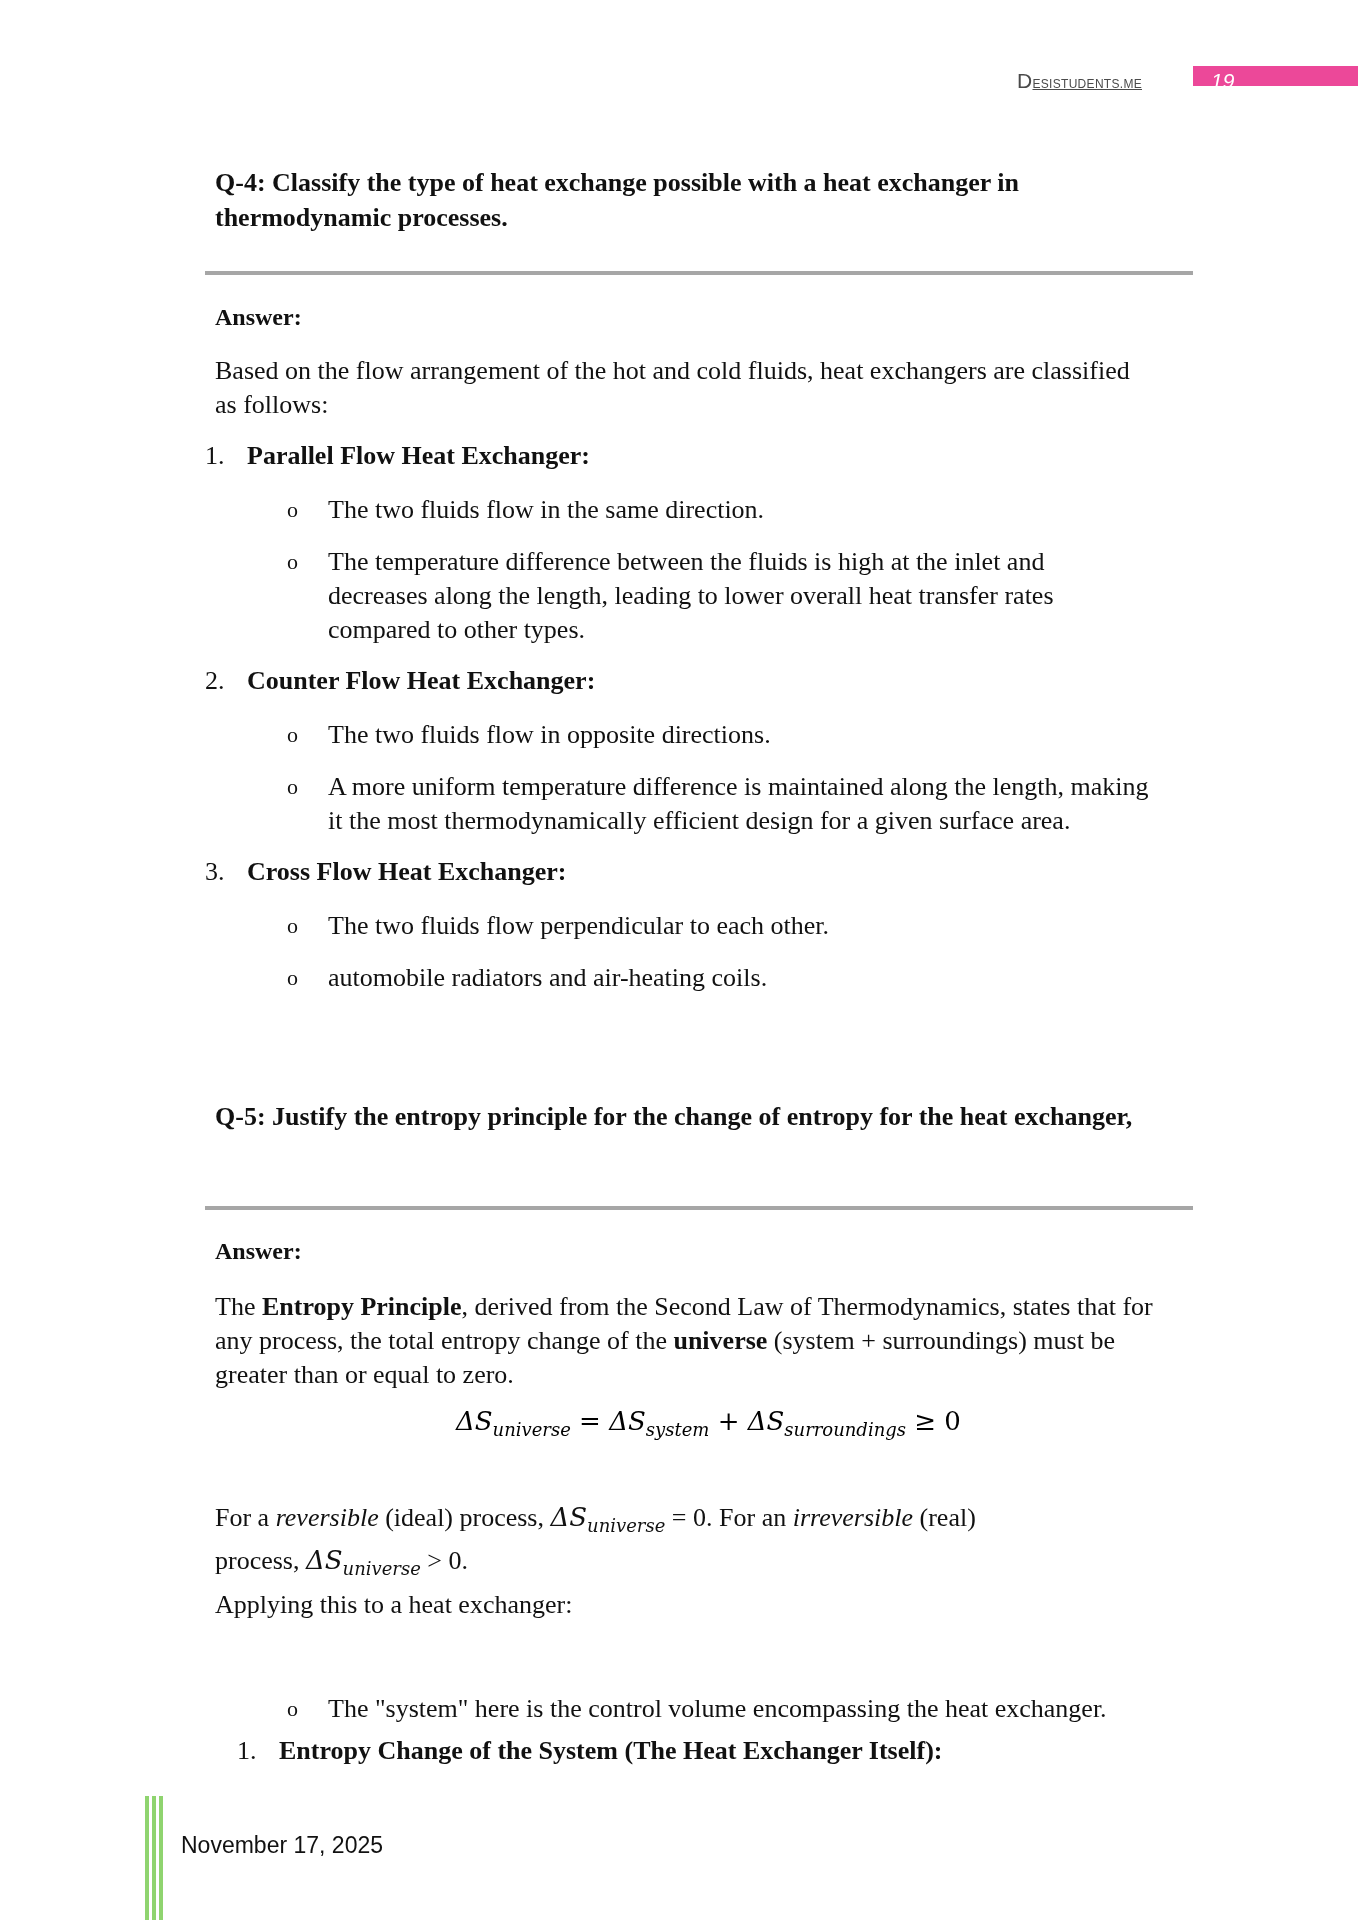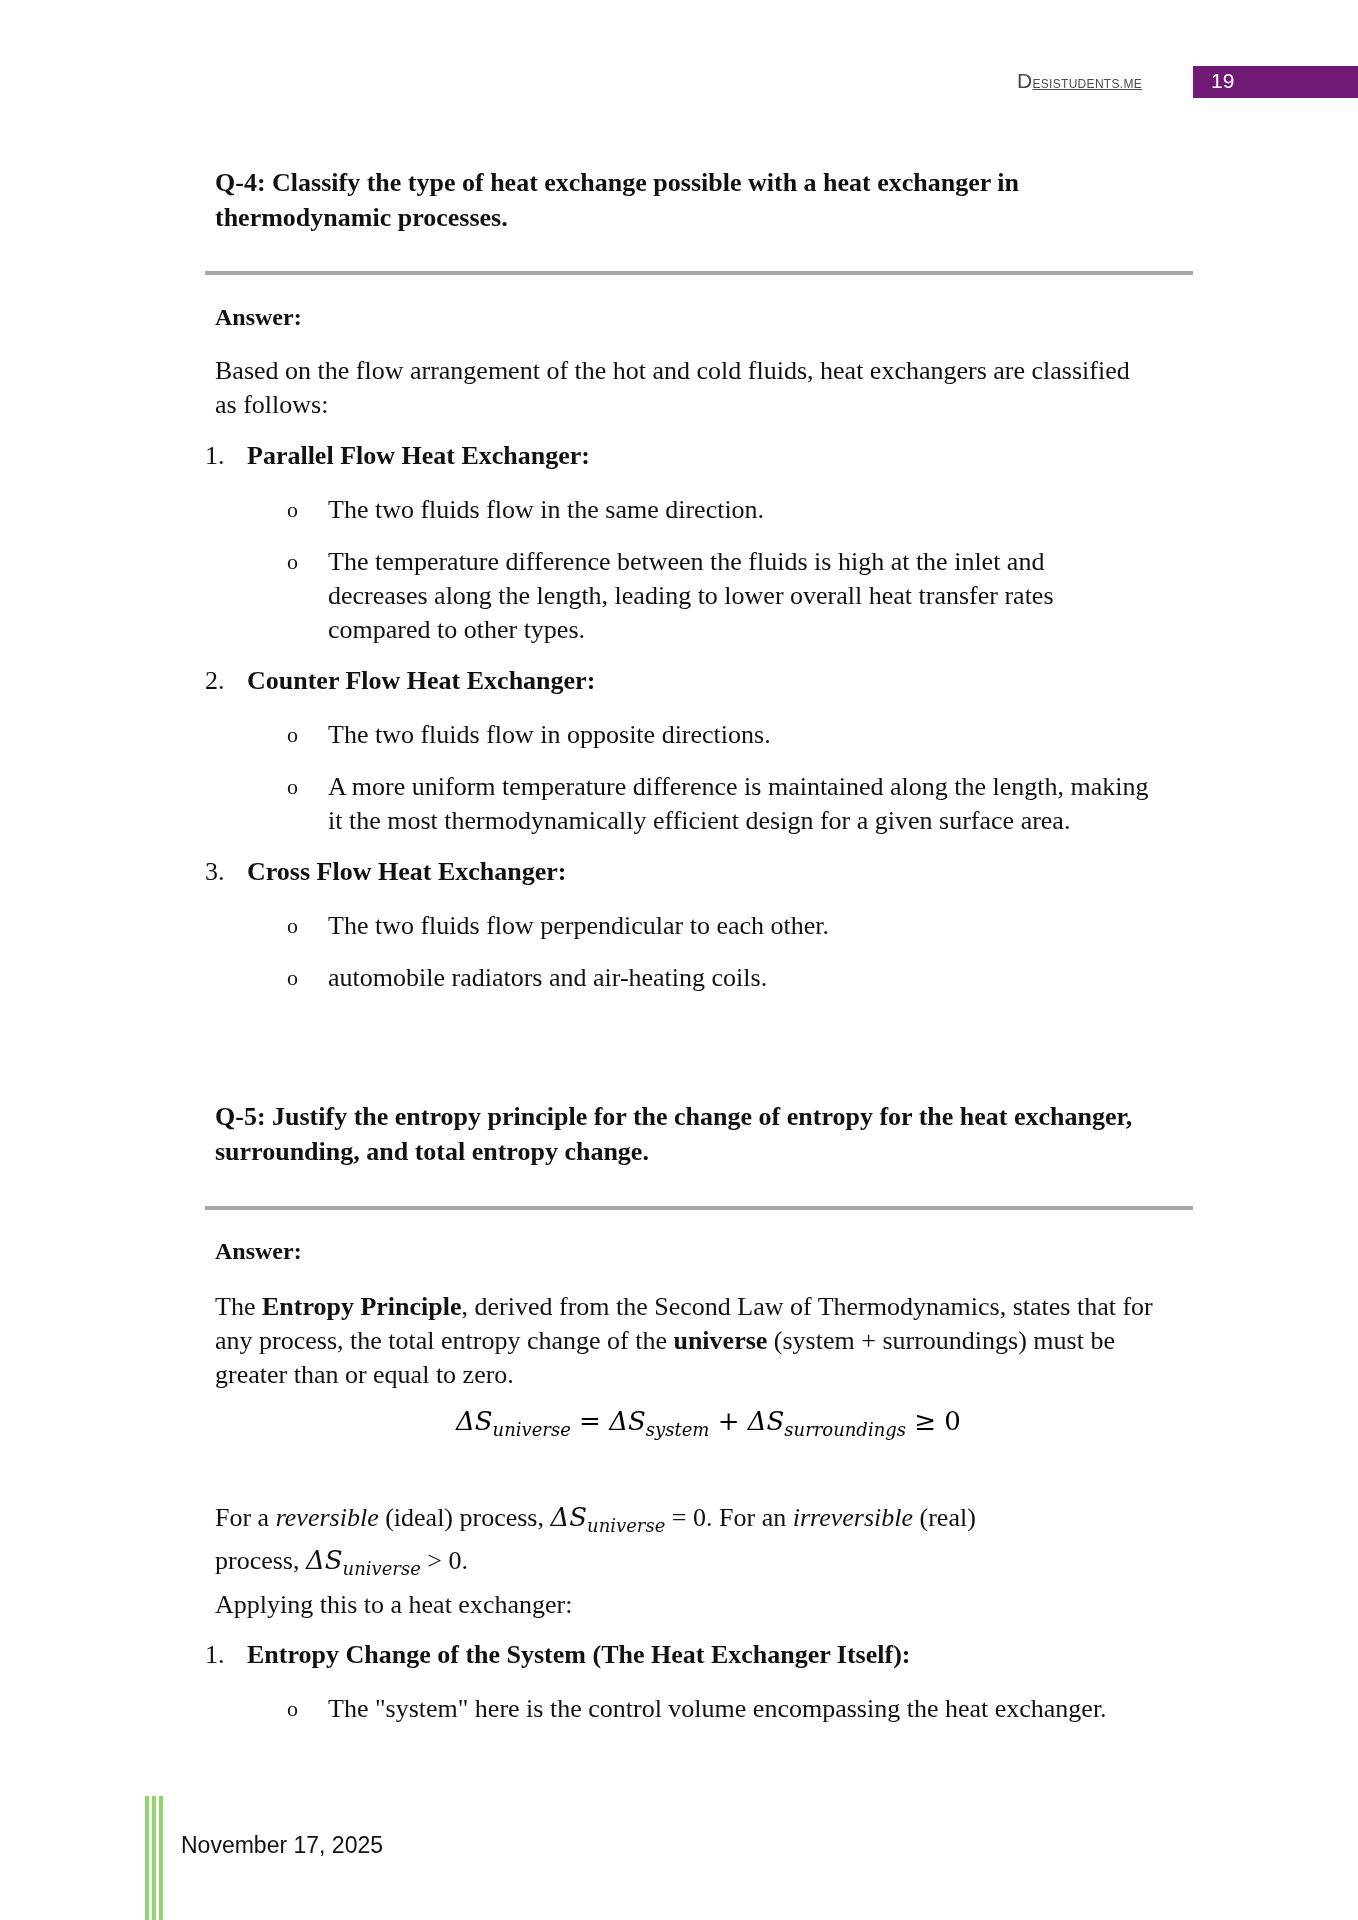--- a/index.html
+++ b/index.html
@@ -2,21 +2,21 @@
 <html><head>
 <meta charset="utf-8">
 <style>
   html, body { margin: 0; padding: 0; background: #ffffff; }
   body { width: 1358px; height: 1920px; position: relative; overflow: hidden; }
   .serif { font-family: "Liberation Serif", "DejaVu Serif", serif; color: #111; }
   .sans { font-family: "Liberation Sans", "DejaVu Sans", sans-serif; }
 
   .hdr-site { position: absolute; left: 1017px; top: 69px; font-size: 21px; color: #4a4a4a; letter-spacing: 0.3px; }
   .hdr-site .sc { font-size: 12px; text-decoration: underline; }
-  .hdr-bar { position: absolute; left: 1193px; top: 66px; width: 165px; height: 32px; background: #701a75; }
+  .hdr-bar { position: absolute; left: 1193px; top: 66px; width: 165px; height: 20px; background: #ec4899; font-style: italic; }
   .hdr-num { position: absolute; left: 18px; top: 3px; font-size: 21px; color: #ffffff; }
 
   .block { position: absolute; left: 215px; width: 990px; }
   .q { font-size: 26px; font-weight: bold; line-height: 35px; }
   .rule { position: absolute; left: 205px; width: 988px; height: 4px; background: #a6a6a6; }
   .ans { font-size: 24px; font-weight: bold; }
   .p { font-size: 26px; line-height: 34px; }
   .num-item { position: absolute; left: 205px; font-size: 26px; }
   .num-item .n { display: inline-block; width: 42px; }
   .num-item b { font-weight: bold; }
@@ -82,21 +82,20 @@
   <span class="o">o</span>
   <span class="t">The two fluids flow perpendicular to each other.</span>
 </div>
 <div class="bullet serif" style="top:961px;">
   <span class="o">o</span>
   <span class="t">automobile radiators and air-heating coils.</span>
 </div>
 
 <div class="block serif q" style="top:1099px;">
   <div>Q-5: Justify the entropy principle for the change of entropy for the heat exchanger,</div>
-  <div>surrounding, and total entropy change.</div>
 </div>
 <div class="rule" style="top:1206px;"></div>
 <div class="block serif ans" style="top:1238px;">Answer:</div>
 
 <div class="block serif p" style="top:1290px;">
   <div><span>The </span><b>Entropy Principle</b><span>, derived from the Second Law of Thermodynamics, states that for</span></div>
   <div><span>any process, the total entropy change of the </span><b>universe</b><span> (system + surroundings) must be</span></div>
   <div>greater than or equal to zero.</div>
 </div>
 
@@ -104,21 +103,21 @@
   <span class="math">ΔS</span><span class="sub">universe</span><span> = </span><span class="math">ΔS</span><span class="sub">system</span><span> + </span><span class="math">ΔS</span><span class="sub">surroundings</span><span> ≥ 0</span>
 </div>
 
 <div class="block serif p" style="top:1500px;">
   <div><span>For a </span><i>reversible</i><span> (ideal) process, </span><span class="math">ΔS</span><span class="sub">universe</span><span> = 0. For an </span><i>irreversible</i><span> (real)</span></div>
   <div><span>process, </span><span class="math">ΔS</span><span class="sub">universe</span><span> &gt; 0.</span></div>
 </div>
 
 <div class="block serif p" style="top:1588px;font-family:Liberation Serif, serif;">Applying this to a heat exchanger:</div>
 
-<div class="num-item serif" style="top:1640px;">
+<div class="num-item serif" style="top:1736px;margin-left:32px;">
   <span class="n">1.</span><b>Entropy Change of the System (The Heat Exchanger Itself):</b>
 </div>
 <div class="bullet serif" style="top:1692px;">
   <span class="o">o</span>
   <span class="t">The "system" here is the control volume encompassing the heat exchanger.</span>
 </div>
 
 <div class="vline" style="left:145px;"></div>
 <div class="vline" style="left:152px;"></div>
 <div class="vline" style="left:159px;"></div>

